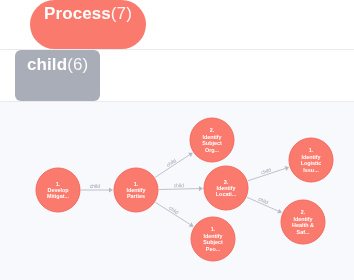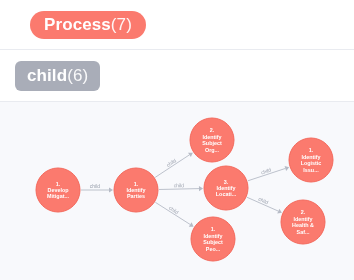--- a/index.html
+++ b/index.html
@@ -21,21 +21,20 @@
     background: #ffffff;
     display: flex;
     flex-direction: column;
   }
 
   
   .legend-row {
     height: 50px;
     box-sizing: border-box;
     display: flex;
-    align-items: center;
     padding-left: 30px;
     border-bottom: 1px solid #e9ebf0;
     background: #ffffff;
     flex: 0 0 auto;
   }
   .legend-row.row-rel {
     padding-left: 15px;
     height: 52px;
   }
 

